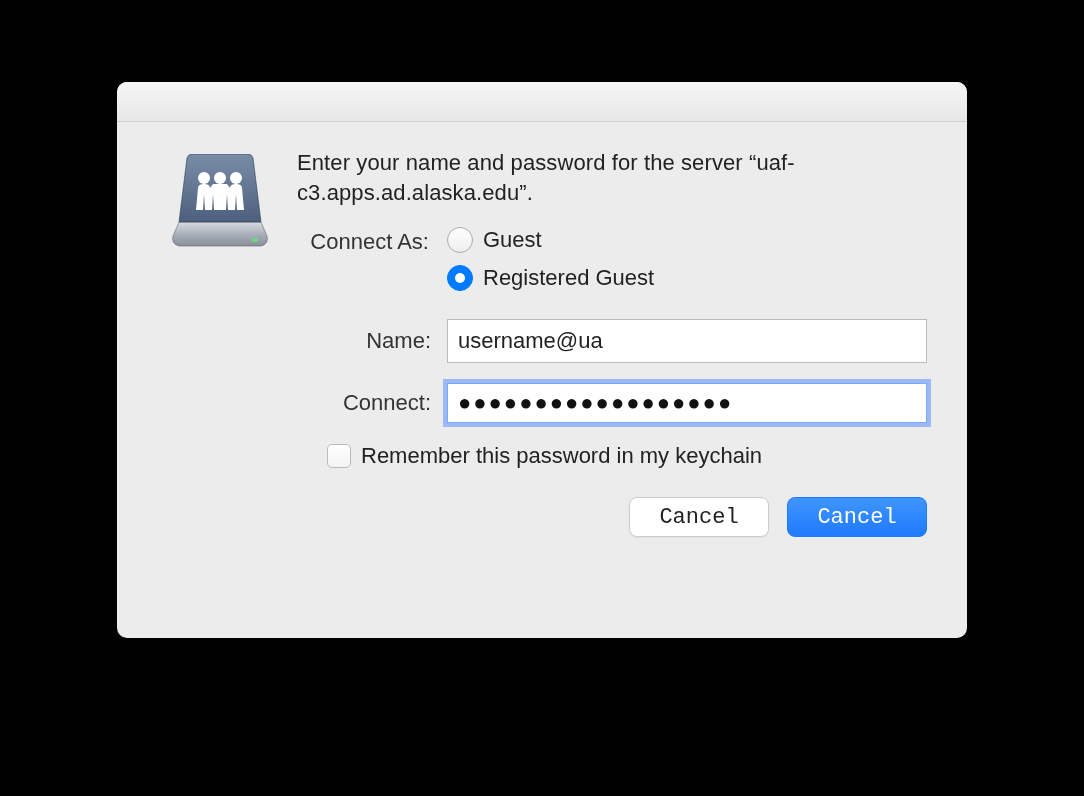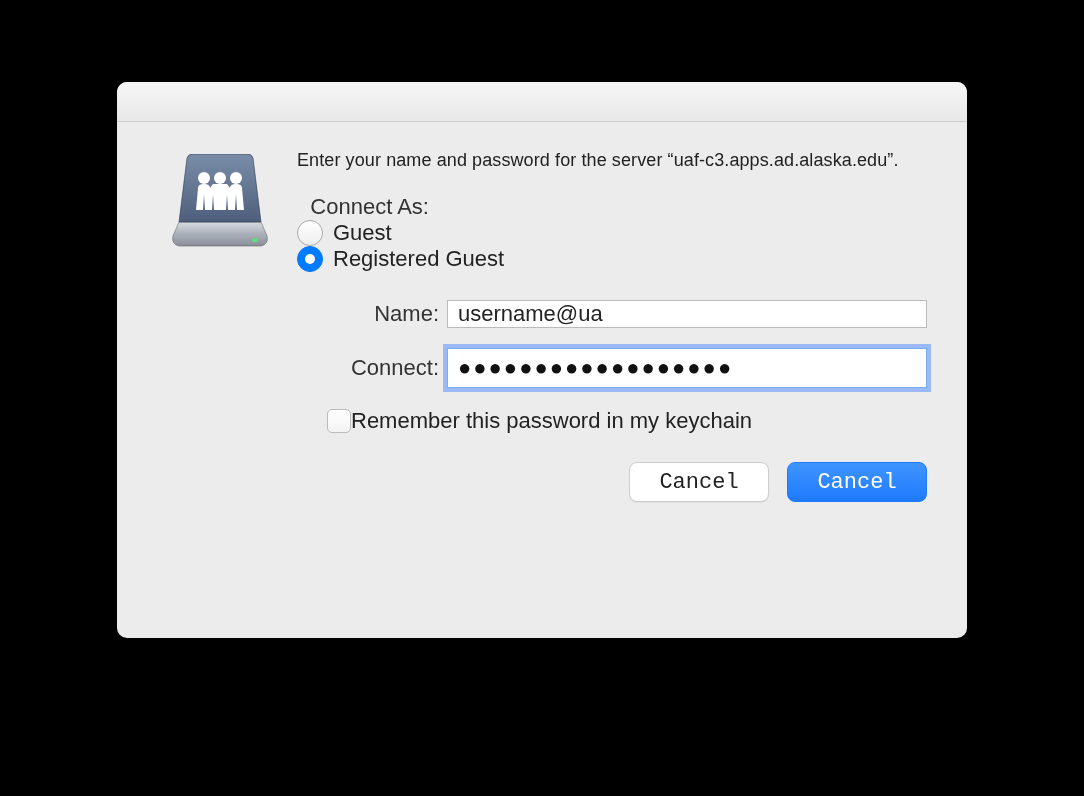--- a/index.html
+++ b/index.html
@@ -48,47 +48,47 @@
     .server-icon {
       width: 110px;
       height: 110px;
     }
     
     .right-col {
       flex: 1;
     }
     
     .prompt-text {
-      font-size: 18px;
+      font-size: 22px;
       line-height: 1.35;
       color: #222;
       margin-bottom: 20px;
       font-weight: 500;
       letter-spacing: 0.1px;
     }
     
     .connect-row {
       display: flex;
       align-items: flex-start;
       margin-bottom: 28px;
-      flex-direction: column;
     }
     
     .connect-label {
       width: 150px;
       text-align: right;
       padding-right: 18px;
       font-size: 22px;
       color: #333;
       padding-top: 2px;
     }
     
     .radio-group {
       display: flex;
       flex-direction: column;
+      gap: 12px;
     }
     
     .radio-item {
       display: flex;
       align-items: center;
       gap: 10px;
       cursor: default;
     }
     
     .radio-btn {
@@ -125,28 +125,28 @@
     
     .field-row {
       display: flex;
       align-items: center;
       margin-bottom: 20px;
     }
     
     .field-label {
       width: 150px;
       text-align: right;
-      padding-right: 8px;
+      padding-right: 16px;
       font-size: 22px;
       color: #333;
     }
     
     .text-input {
       flex: 1;
-      height: 28px;
+      height: 44px;
       border: 1px solid #bbb;
       background: #fff;
       font-size: 22px;
       padding: 0 10px;
       color: #222;
       font-family: inherit;
       outline: none;
     }
     
     .password-dots {
@@ -159,20 +159,21 @@
       padding: 0 10px;
       color: #111;
       display: flex;
       align-items: center;
       letter-spacing: 2px;
     }
     
     .checkbox-row {
       display: flex;
       align-items: center;
+      gap: 10px;
       margin-left: 30px;
       margin-top: 12px;
       margin-bottom: 28px;
     }
     
     .checkbox {
       width: 24px;
       height: 24px;
       border: 1px solid #bbb;
       border-radius: 5px;

